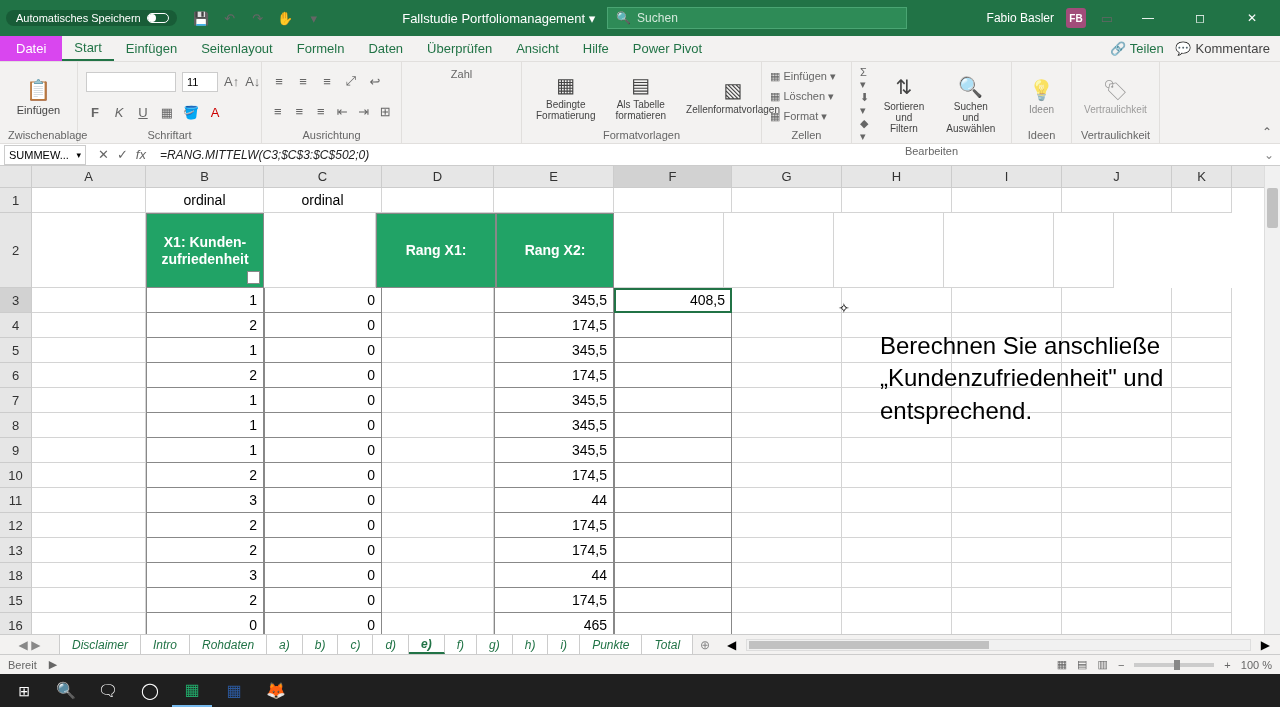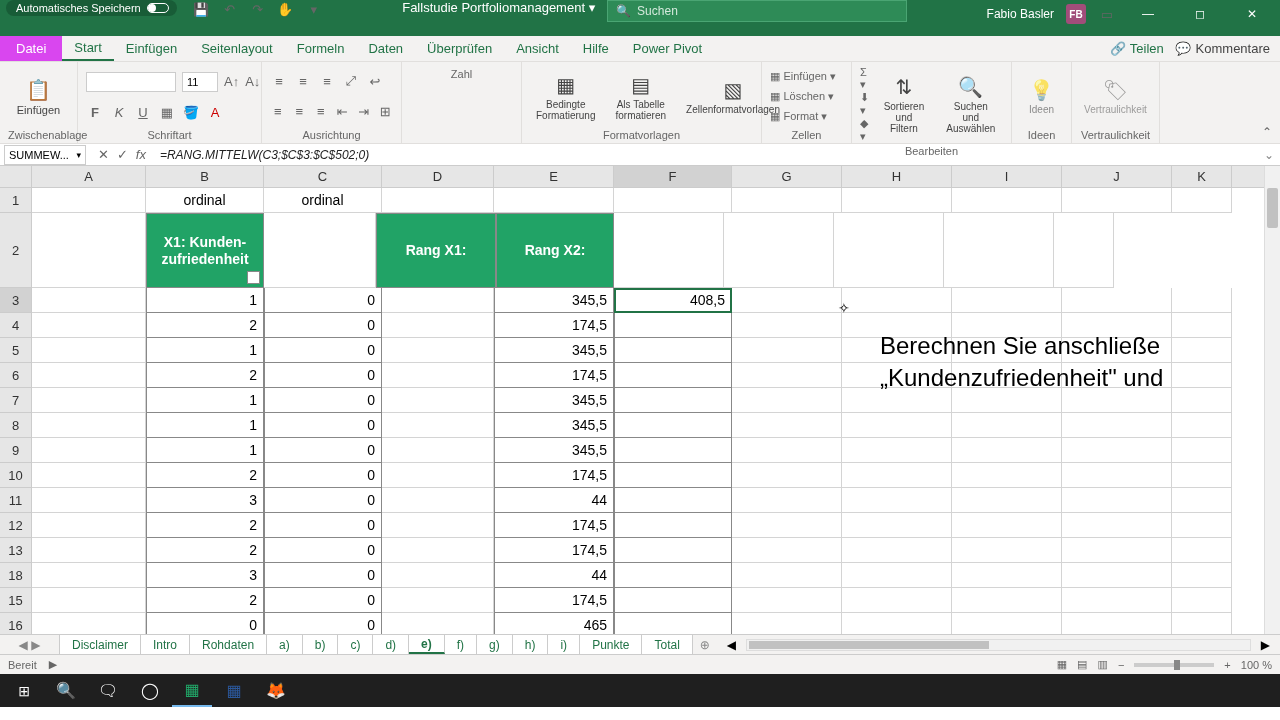--- a/index.html
+++ b/index.html
@@ -1,19 +1,19 @@
 <!DOCTYPE html>
 <html><head>
 <meta charset="utf-8">
 <style>
 * { margin: 0; padding: 0; box-sizing: border-box; font-family: "Segoe UI", Arial, sans-serif; }
 body { width: 1280px; height: 720px; overflow: hidden; background: #fff; font-size: 12px; position: relative; }
 
 
-.titlebar { height: 36px; background: #217346; display: flex; align-items: flex-start; color: #fff; font-size: 12px; }
+.titlebar { height: 36px; background: #217346; display: flex; align-items: center; color: #fff; font-size: 12px; }
 .titlebar .autosave { background: #185c37; border-radius: 12px; padding: 2px 8px 2px 10px; margin: 0 6px; display: flex; align-items: center; font-size: 11px; }
 .titlebar .toggle { width: 22px; height: 10px; border: 1px solid #fff; border-radius: 6px; margin-left: 6px; position: relative; }
 .titlebar .toggle::after { content: ""; width: 8px; height: 8px; background: #fff; border-radius: 50%; position: absolute; left: 0; top: 0; }
 .titlebar .qat { display: flex; gap: 10px; margin-left: 10px; font-size: 13px; }
 .titlebar .filename { margin-left: auto; margin-right: 12px; font-size: 13px; }
 .titlebar .searchbox { width: 300px; height: 22px; background: #2e8b57; border: 1px solid #4aa573; display: flex; align-items: center; padding: 0 8px; color: #d4e9dc; font-size: 12px; }
 .titlebar .right { margin-left: auto; display: flex; align-items: center; gap: 12px; padding-right: 8px; }
 .titlebar .avatar { width: 20px; height: 20px; background: #a14d7a; border-radius: 3px; display: flex; align-items: center; justify-content: center; font-size: 10px; font-weight: bold; }
 .titlebar .winbtn { width: 40px; height: 28px; display: flex; align-items: center; justify-content: center; font-size: 12px; }
 .titlebar .winbtn:last-child { background: transparent; }
@@ -64,21 +64,21 @@
 .filter-btn { position: absolute; bottom: 3px; width: 13px; height: 13px; background: #fff; border: 1px solid #888; font-size: 8px; display: flex; align-items: center; justify-content: center; }
 
 .floating-text { position: absolute; font-family: Arial, sans-serif; font-size: 24px; color: #000; line-height: 1.35; }
 
 .scroll-right { position: absolute; right: 0; top: 0; bottom: 0; width: 16px; background: #f1f1f1; border-left: 1px solid #ddd; }
 .scroll-right .thumb { position: absolute; top: 22px; left: 2px; right: 2px; height: 40px; background: #c1c1c1; border-radius: 2px; }
 
 
 .sheet-bar { height: 20px; display: flex; align-items: stretch; border-top: 1px solid #ccc; background: #f3f2f1; font-size: 12px; }
 .sheet-nav { width: 60px; display: flex; align-items: center; justify-content: center; gap: 6px; color: #888; border-right: 1px solid #ccc; }
-.sheet-tab { padding: 0 12px; display: flex; align-items: center; border-right: 1px solid #ccc; background: #fff; color: #217346; cursor: pointer; }
+.sheet-tab { padding: 0 12px; display: flex; align-items: center; border-right: 1px solid #ccc; background: #fff; color: #217346; cursor: pointer; font-style: italic; }
 .sheet-tab.active { background: #fff; color: #217346; border-bottom: 2px solid #217346; font-weight: bold; }
 .sheet-add { width: 24px; display: flex; align-items: center; justify-content: center; color: #888; }
 .sheet-scroll { flex: 1; display: flex; align-items: center; padding: 0 10px; }
 .hscroll-track { flex: 1; height: 12px; background: #f1f1f1; border: 1px solid #ddd; position: relative; margin: 0 10px; }
 .hscroll-thumb { position: absolute; left: 2px; top: 1px; width: 240px; height: 8px; background: #c1c1c1; }
 
 
 .status-bar { height: 20px; background: #f3f2f1; border-top: 1px solid #ccc; display: flex; align-items: center; font-size: 11px; color: #666; padding: 0 8px; }
 .status-right { margin-left: auto; display: flex; align-items: center; gap: 10px; }
 .zoom-slider { width: 80px; height: 4px; background: #ccc; position: relative; }
@@ -515,20 +515,21 @@
         <div class="cell" style="width: 110px; height: 25px;"></div>
         <div class="cell" style="width: 110px; height: 25px;"></div>
         <div class="cell" style="width: 60px; height: 25px;"></div>
       </div>
     </div>
 
   <div class="floating-text" style="top:134px; left:880px;">
     <div style="height:30px;"></div>
     <div>Berechnen Sie anschließe</div>
     <div>„Kundenzufriedenheit" und</div>
+    <div>entsprechend.</div>
   </div>
 
   <span class="cursor-plus" style="top:134px; left:838px;">✧</span>
 
   <div class="scroll-right">
       <div class="thumb"></div>
     </div>
 </div>
 
 <div class="sheet-bar">

